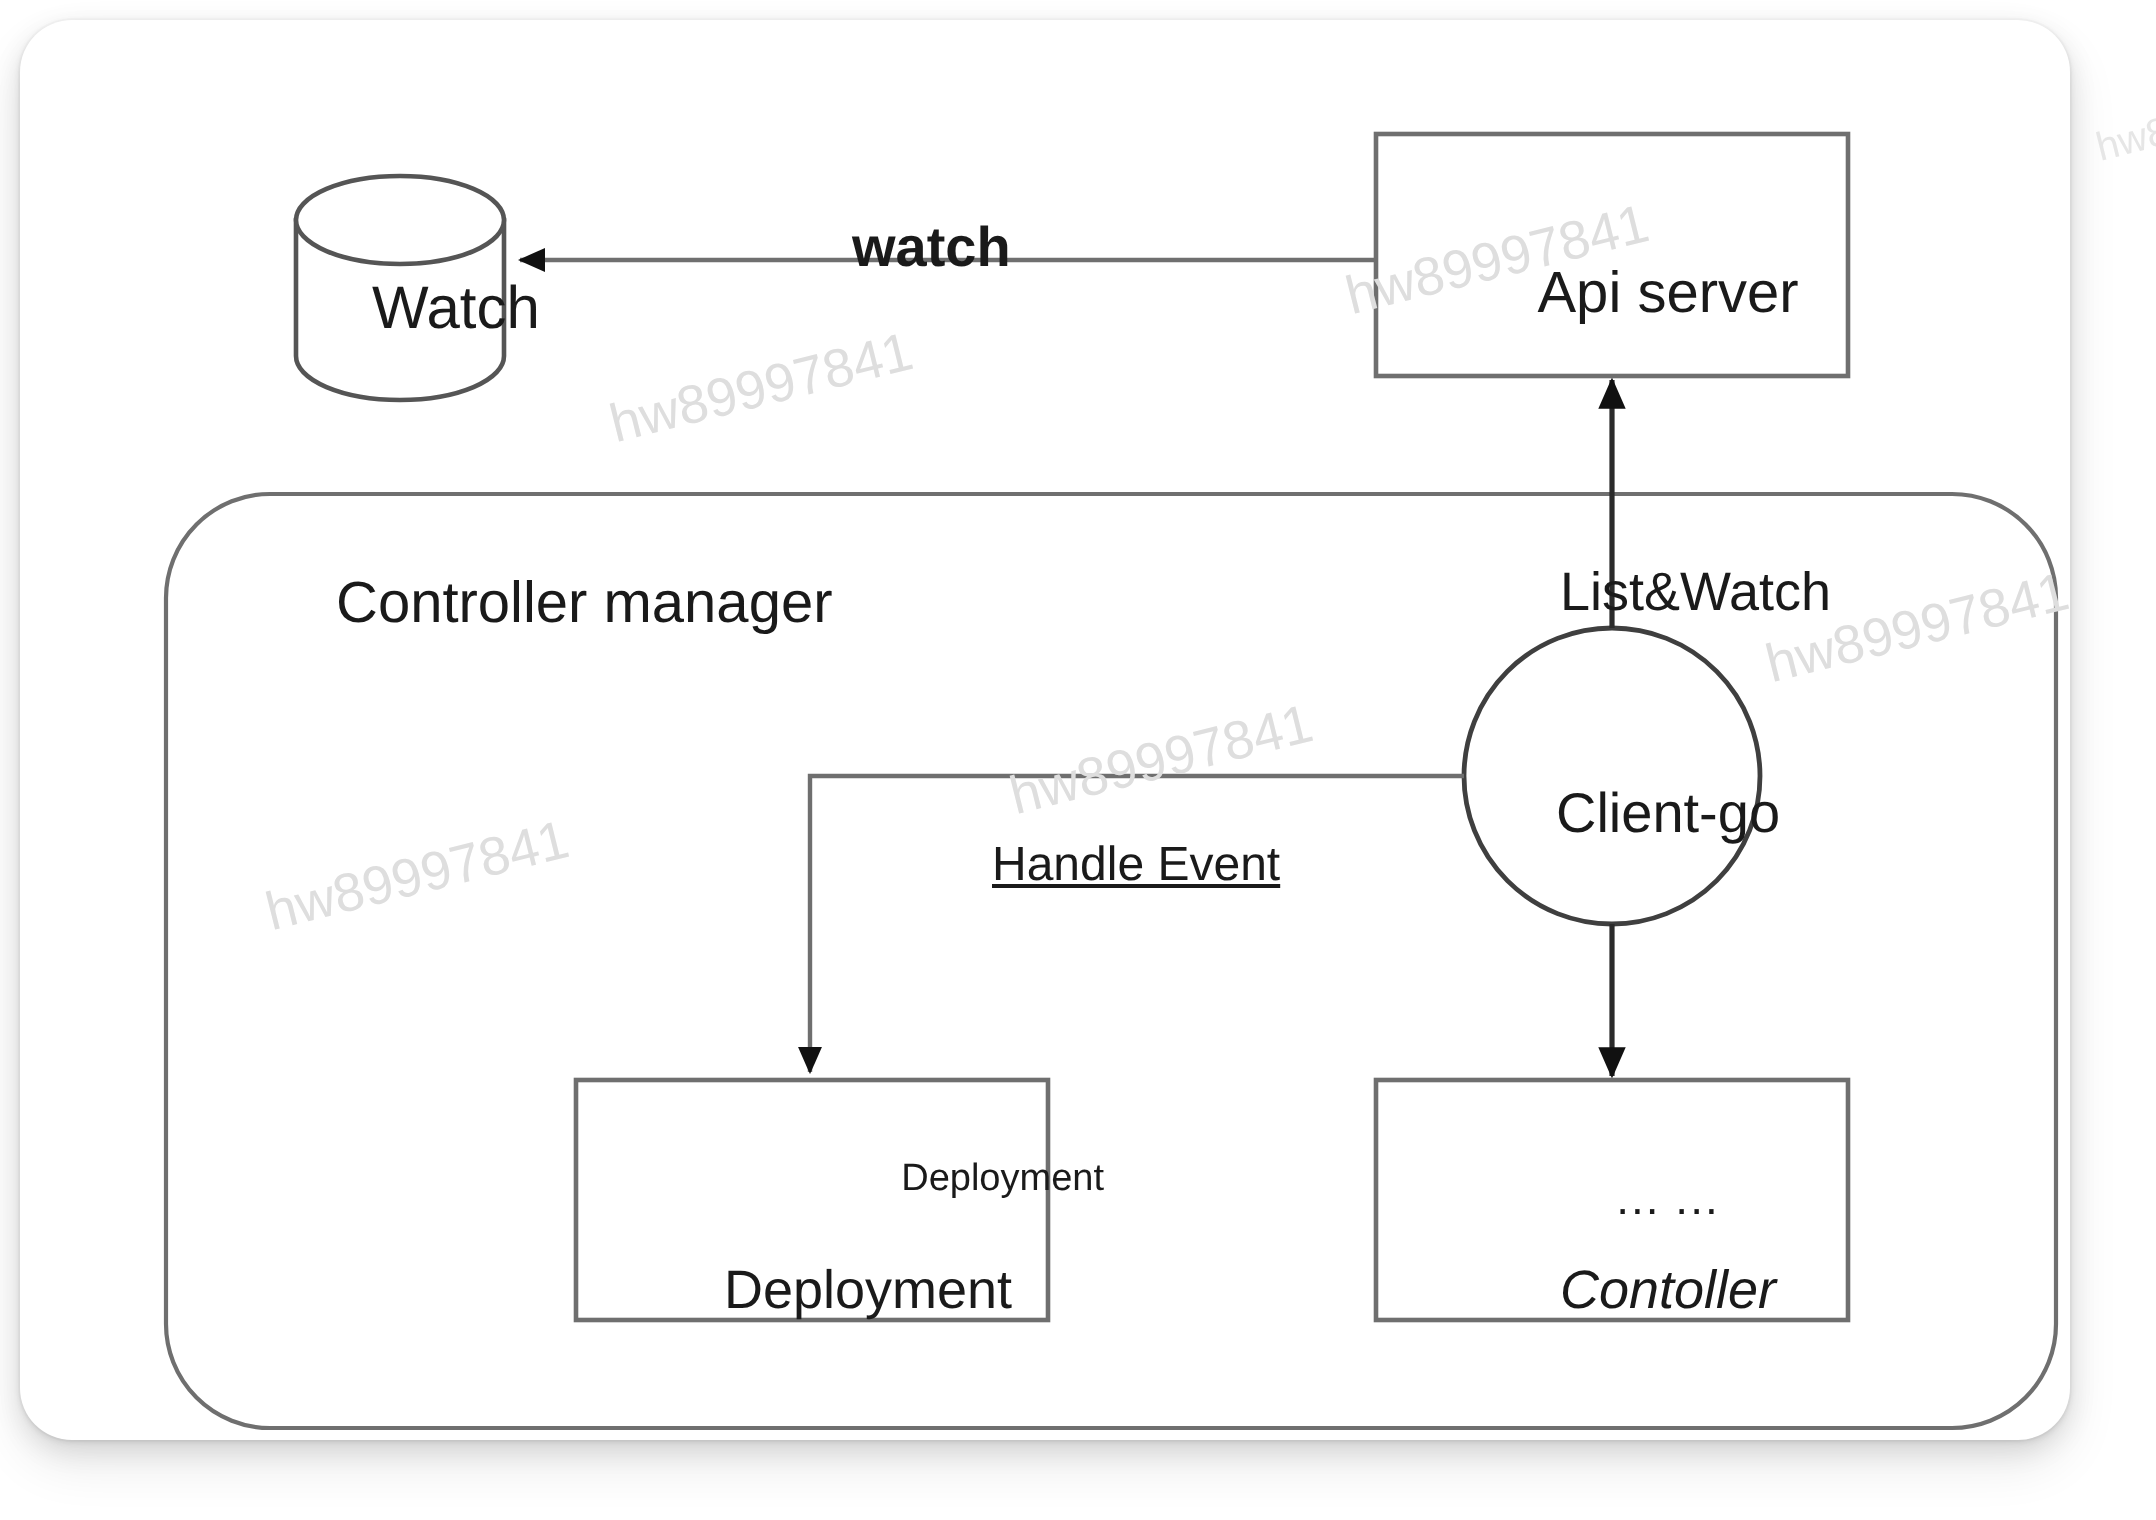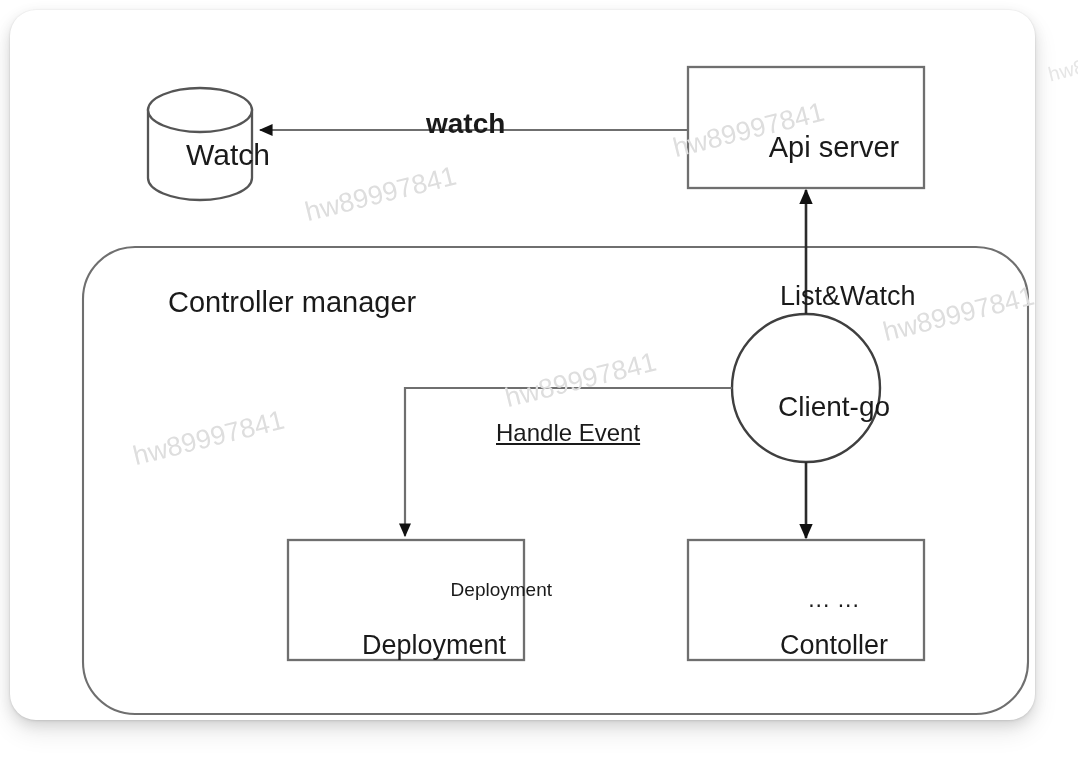--- a/index.html
+++ b/index.html
@@ -116,20 +116,21 @@
     left: 678px; top: 558px;
     width: 236px; text-align: center;
     font-size: 23px;
     letter-spacing: 1px;
   }
 
   .lbl-contoller {
     left: 678px; top: 602px;
     width: 236px; text-align: center;
     font-size: 27px;
+    font-style: italic;
   }
 
   
   .watermark {
     position: absolute;
     color: #dedede;
     font-family: "Liberation Sans", sans-serif;
     font-size: 27px;
     white-space: nowrap;
     transform: rotate(-14deg);

